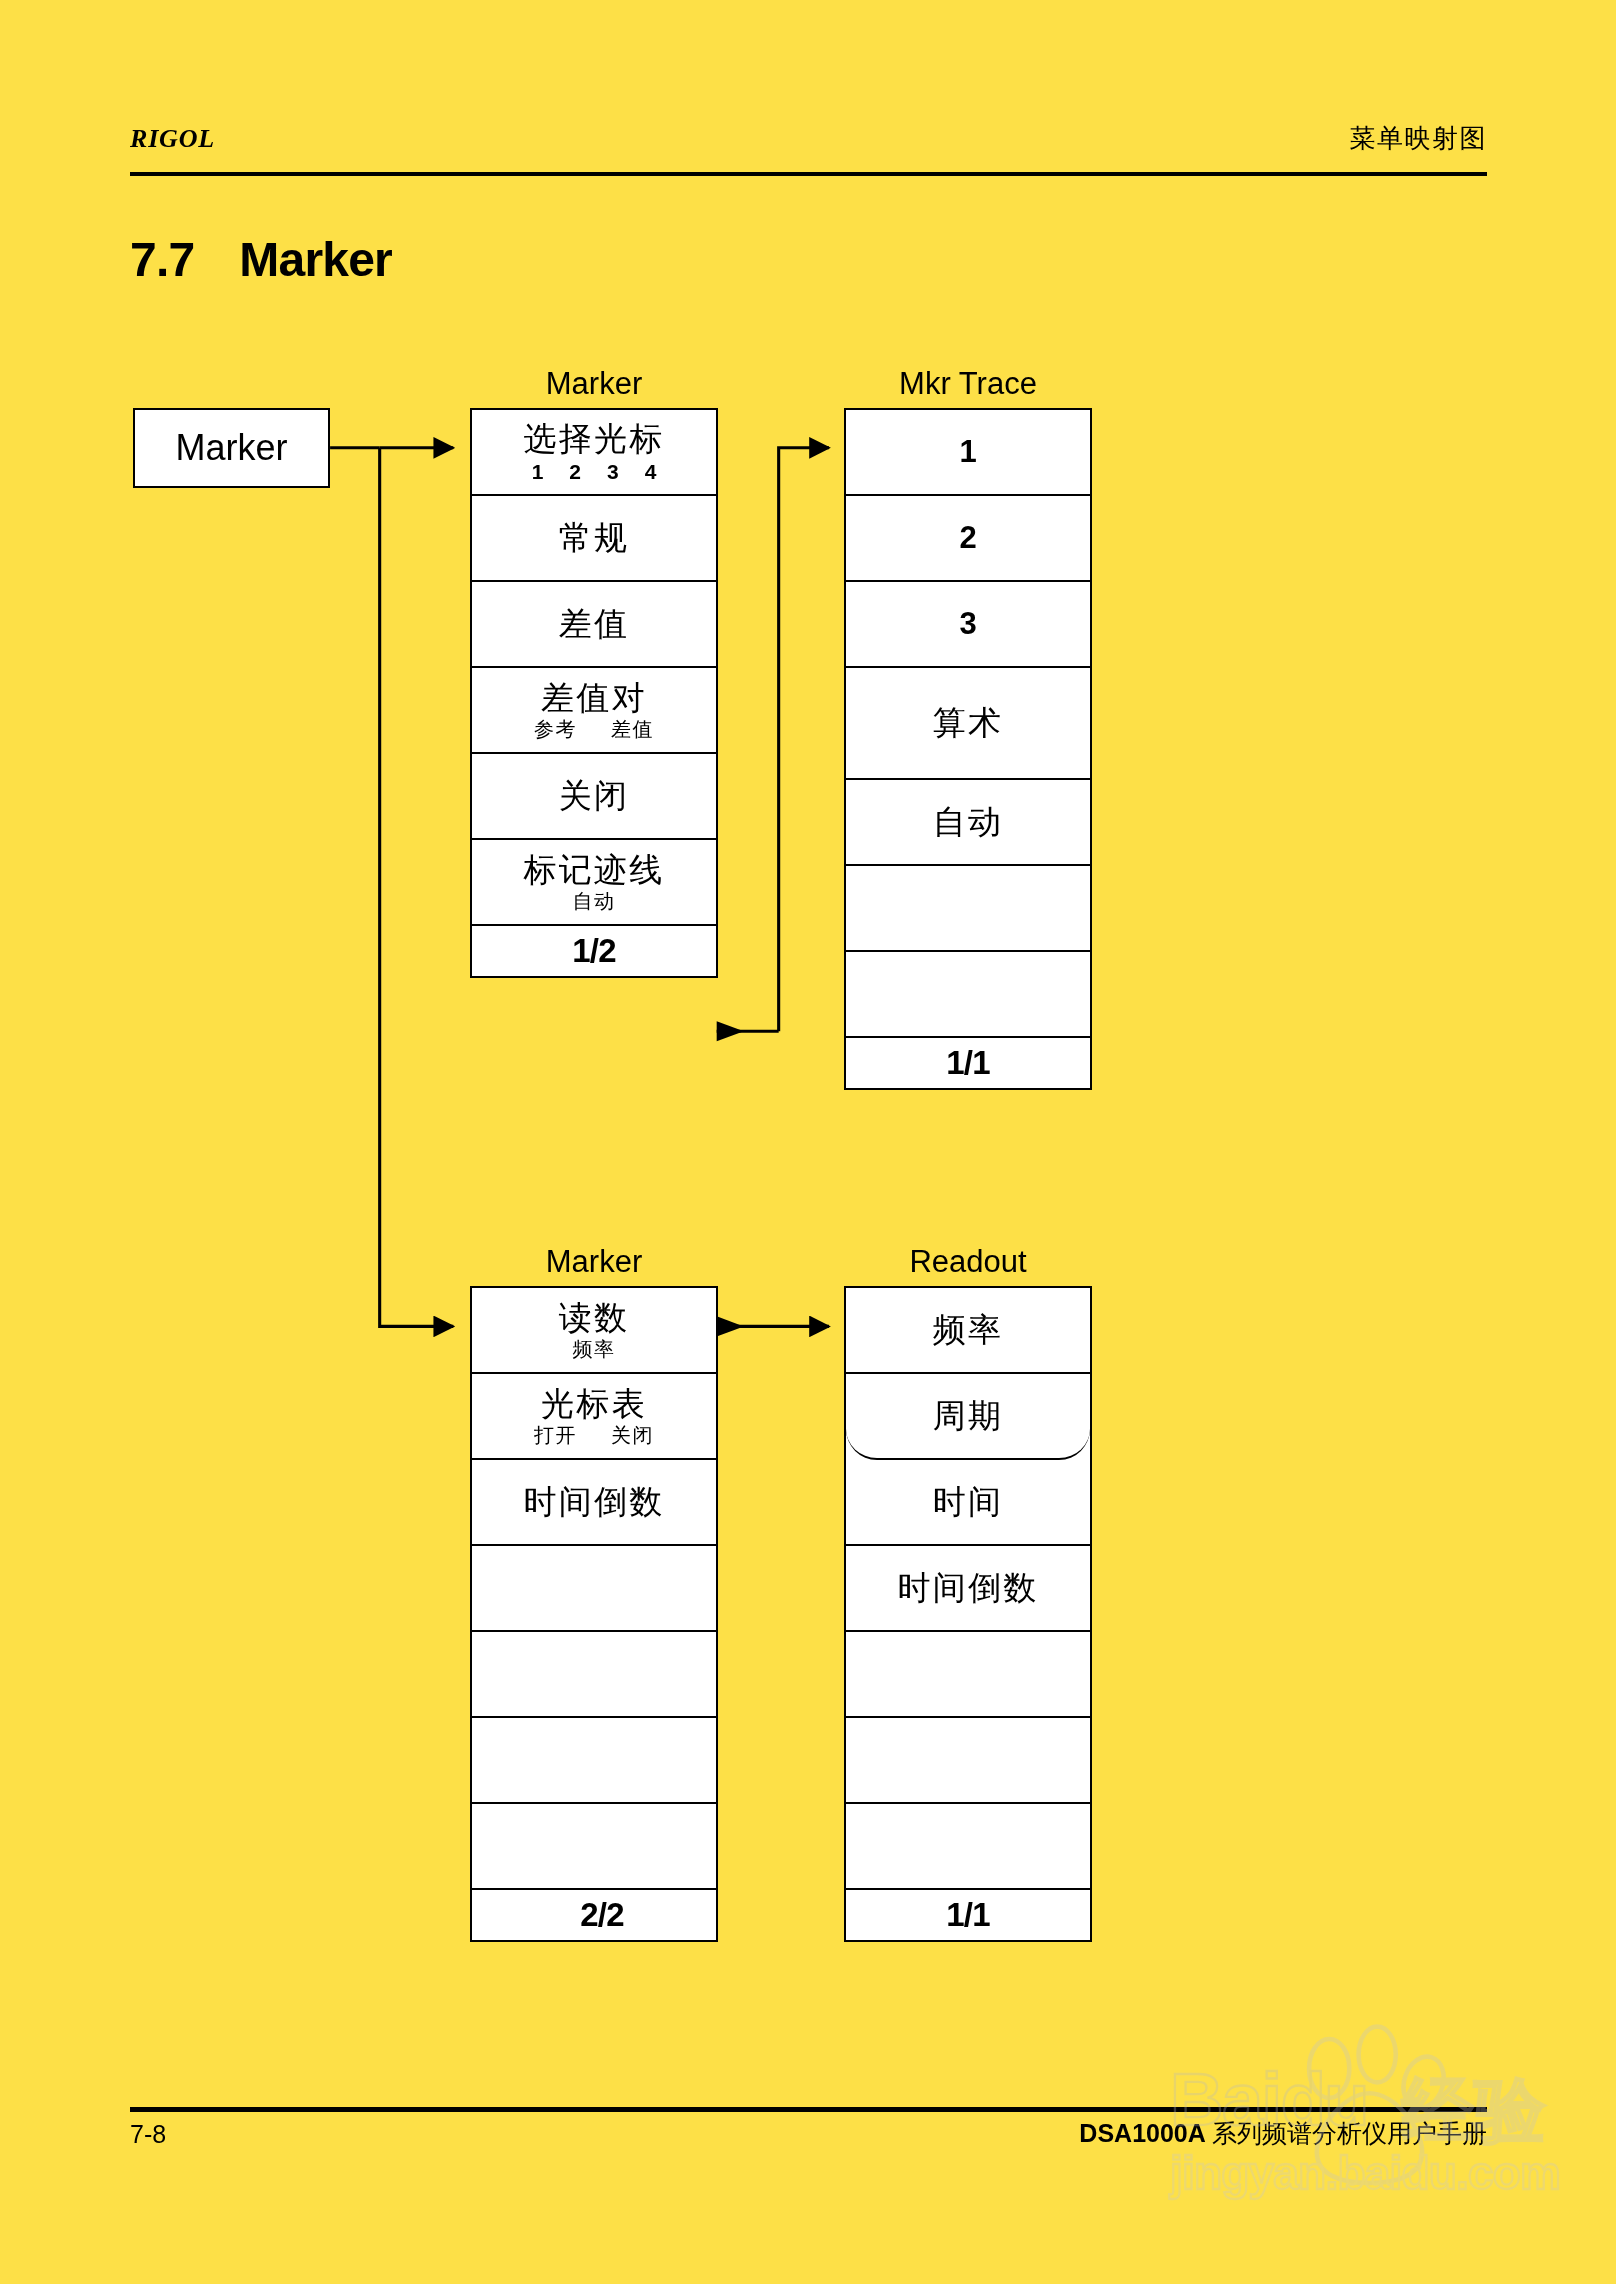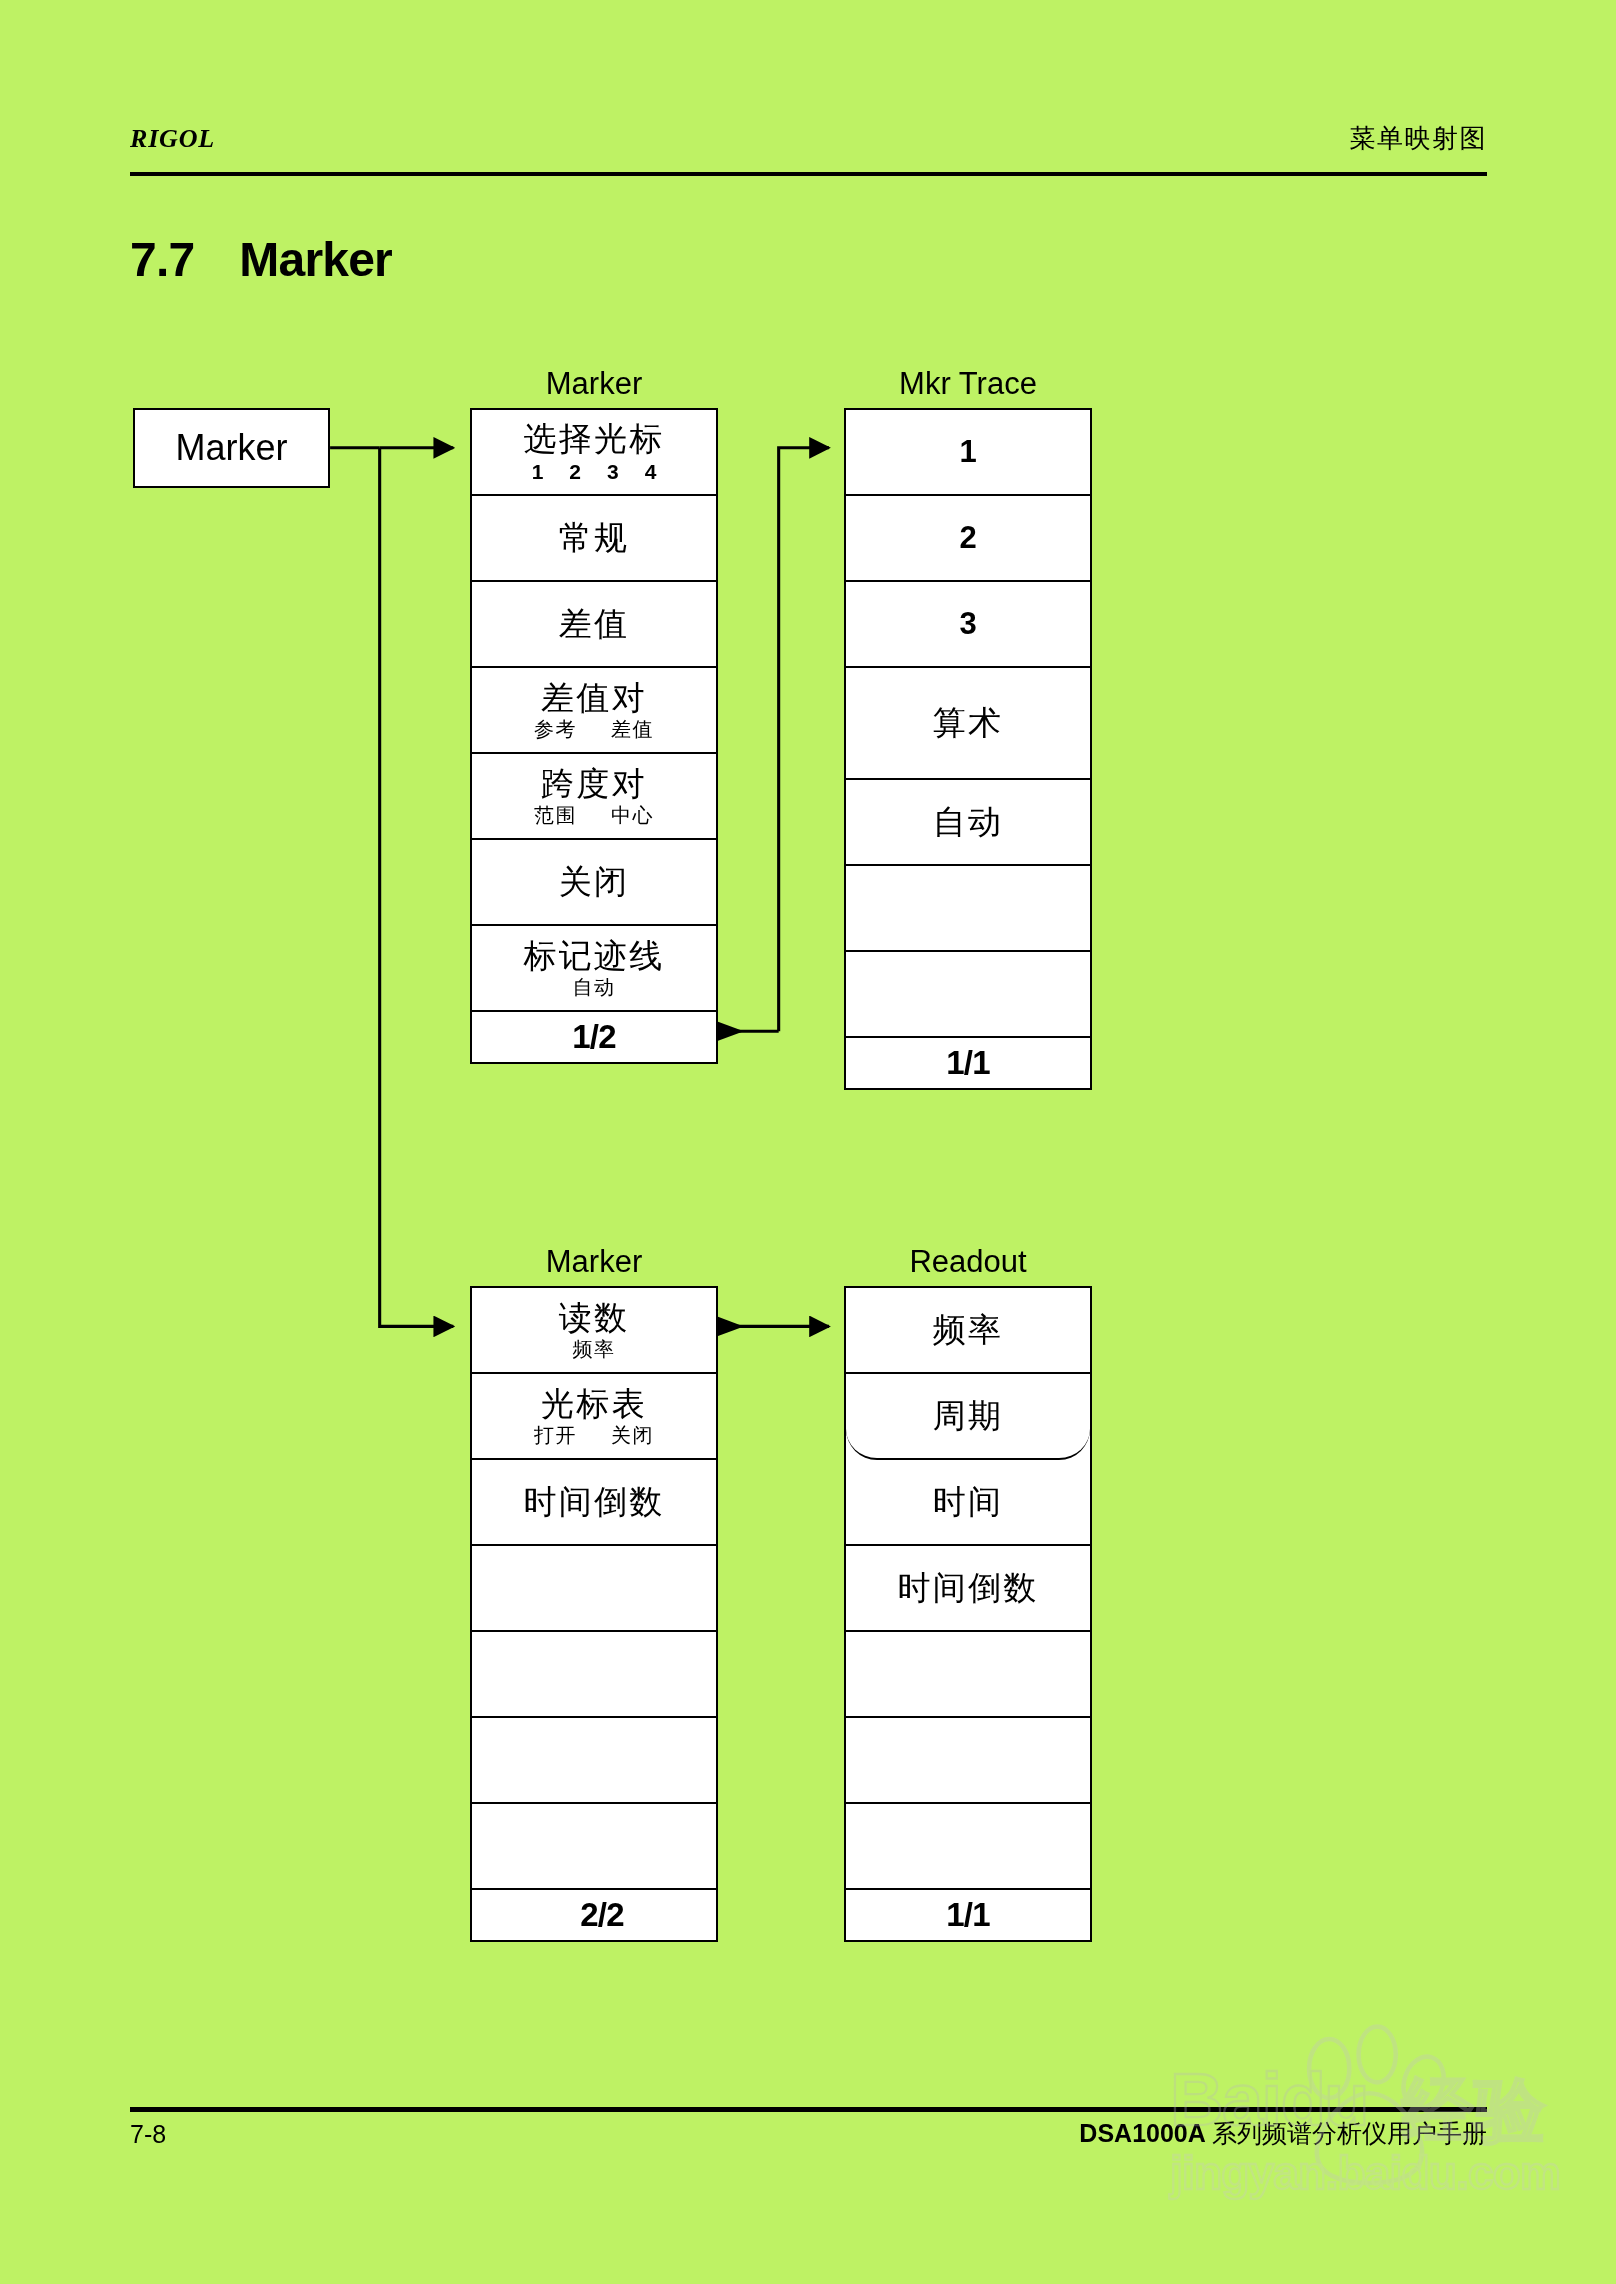--- a/index.html
+++ b/index.html
@@ -3,21 +3,21 @@
 <meta charset="utf-8">
 <style>
   html,body{margin:0;padding:0;background:#fff;}
   body{
     width:1617px;height:2284px;position:relative;overflow:hidden;
     font-family:"Liberation Sans","DejaVu Sans",sans-serif;
     color:#000;
   }
 
   
-  #page{position:absolute;inset:0;background:#bef264;}
+  #page{position:absolute;inset:0;background:#fde047;}
 
   
   #header{position:absolute;left:130px;top:124px;width:1357px;height:54px;}
   #brand{
     position:absolute;left:0;top:0;
     font-family:"Liberation Serif","DejaVu Serif",serif;
     font-weight:bold;font-style:italic;font-size:26px;letter-spacing:0.8px;
   }
   #header-chapter{
     position:absolute;right:0;top:-3.1px;
@@ -181,27 +181,20 @@
           <div class="cell-main">常规</div>
         </div>
         <div class="menu-cell" style="height: 86px;">
           <div class="cell-main">差值</div>
         </div>
         <div class="menu-cell" style="height: 86px;">
           <div class="cell-main">差值对</div>
           <div class="cell-sub">
             <span>参考</span>
             <span>差值</span>
-          </div>
-        </div>
-        <div class="menu-cell" style="height: 86px;">
-          <div class="cell-main">跨度对</div>
-          <div class="cell-sub">
-            <span>范围</span>
-            <span>中心</span>
           </div>
         </div>
         <div class="menu-cell" style="height: 86px;">
           <div class="cell-main">关闭</div>
         </div>
         <div class="menu-cell" style="height: 86px;">
           <div class="cell-main">标记迹线</div>
           <div class="cell-sub tight">
             <span>自动</span>
           </div>

